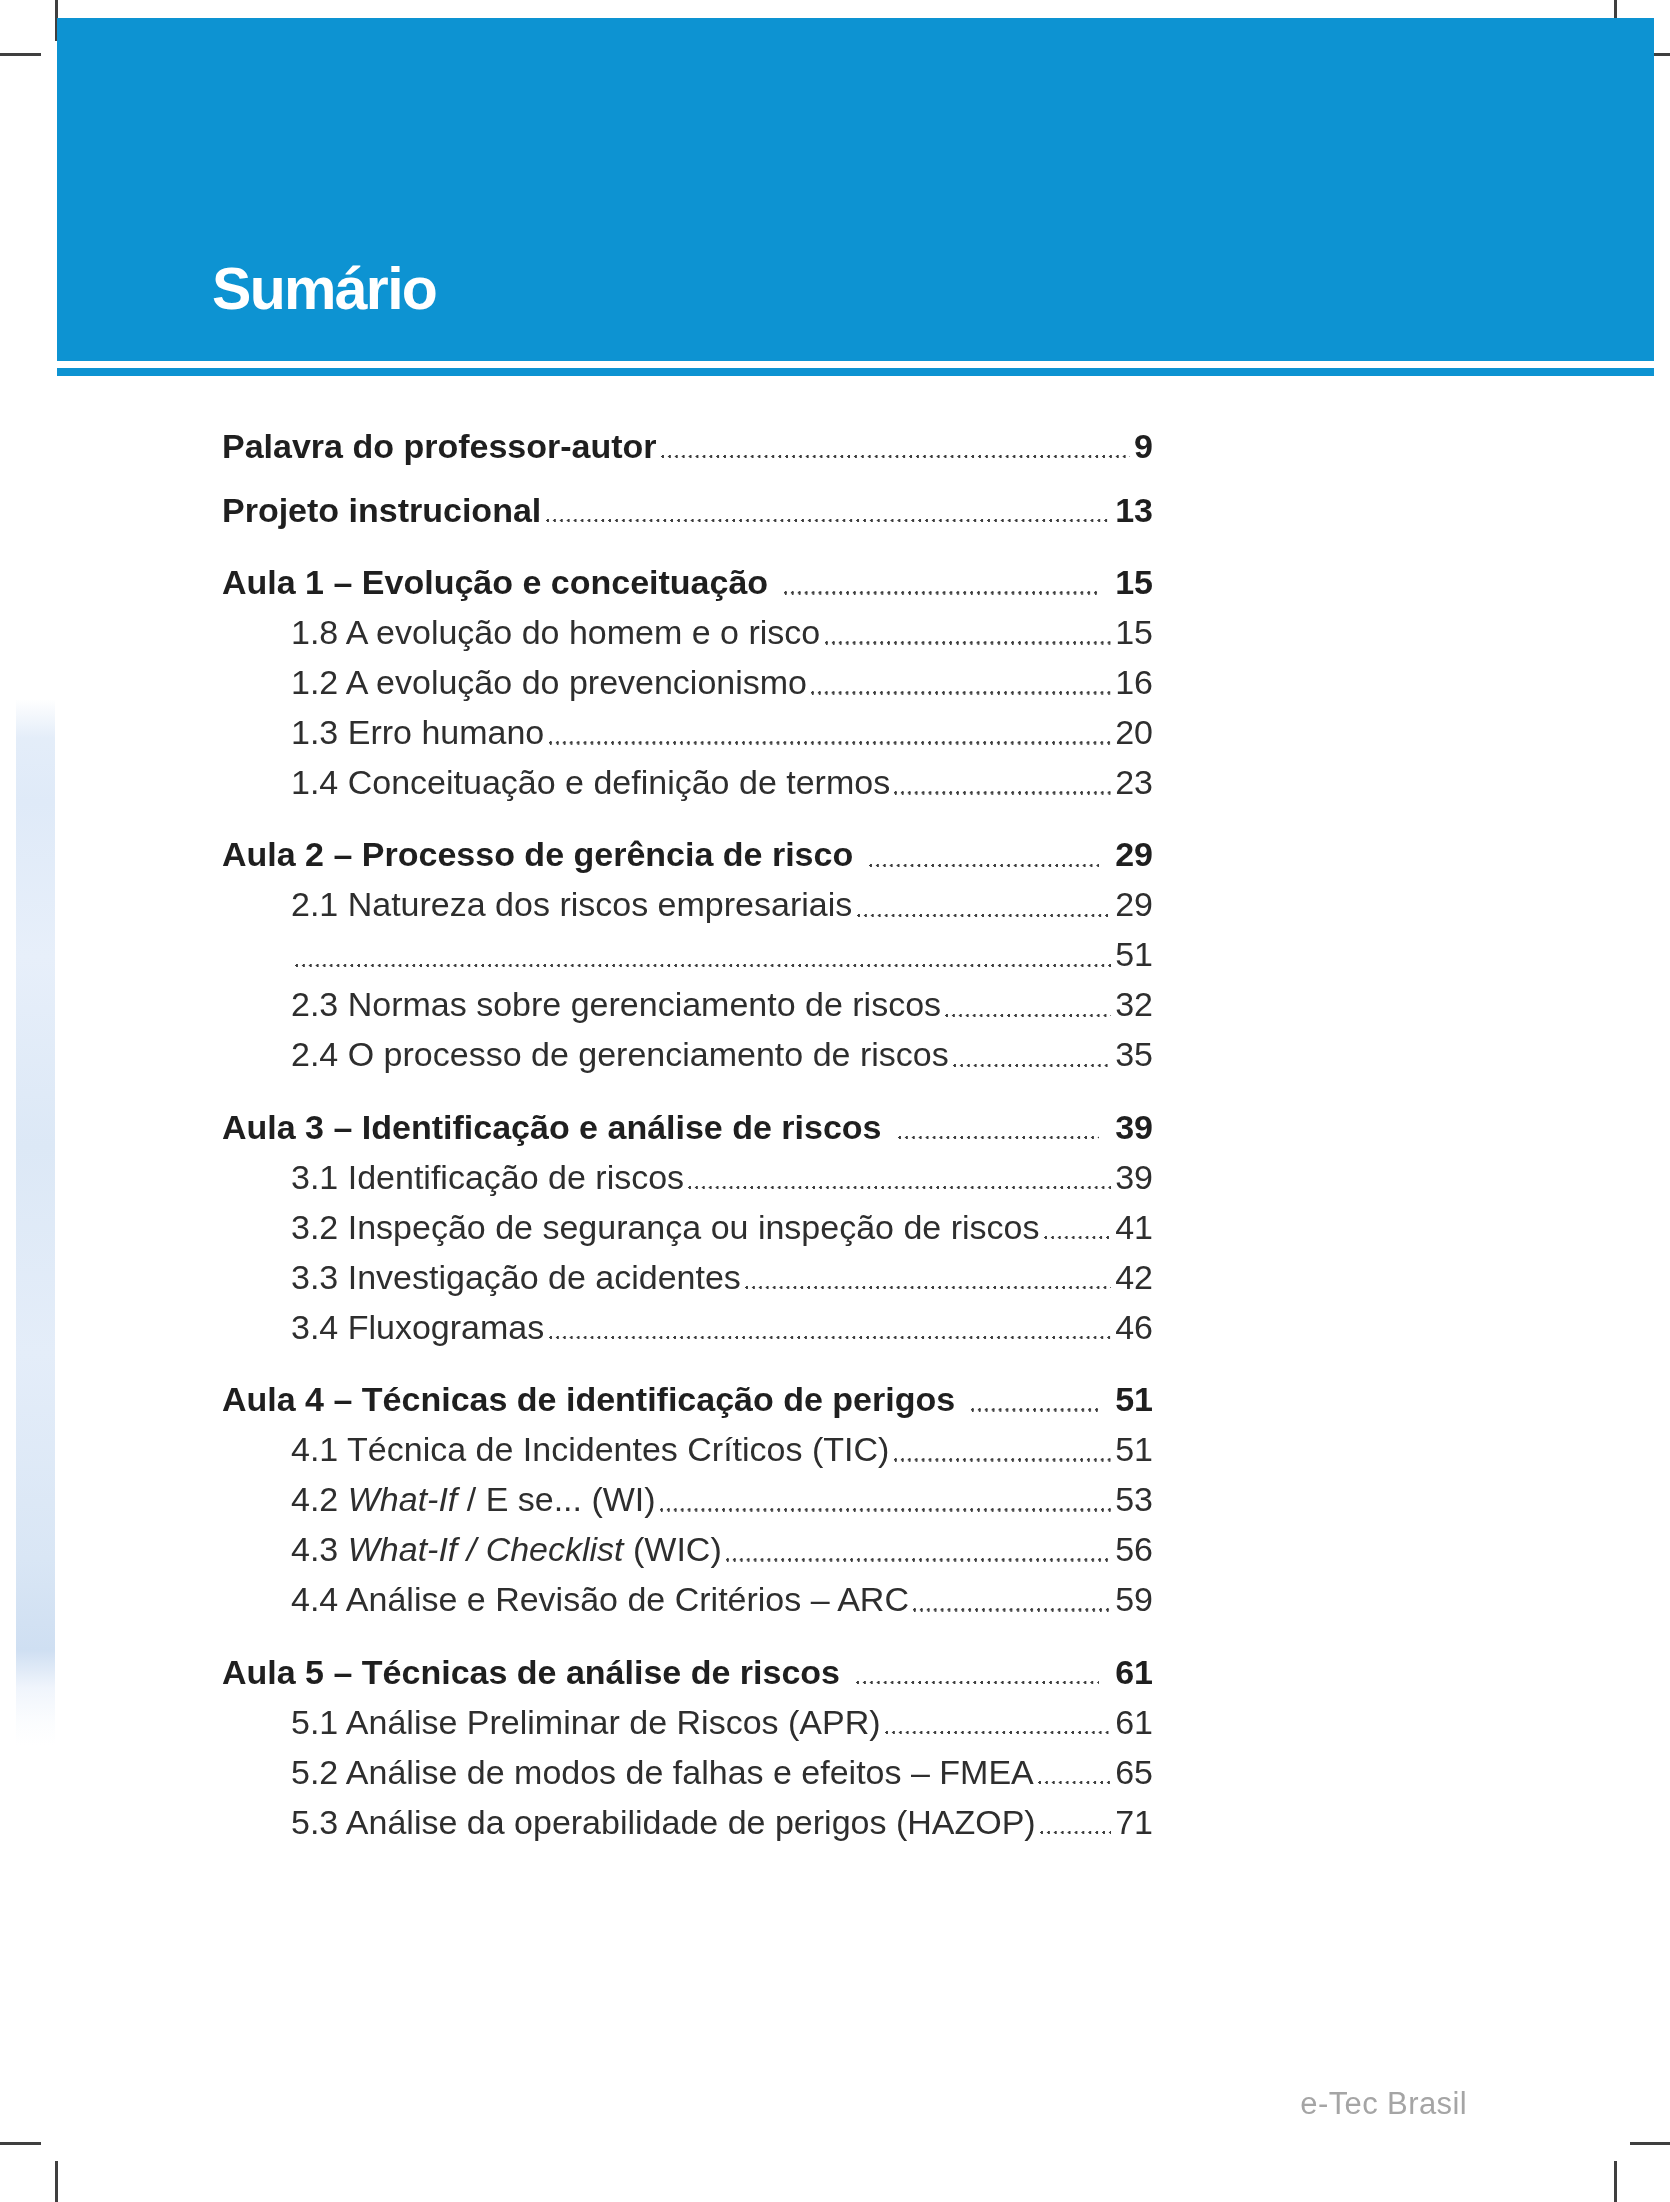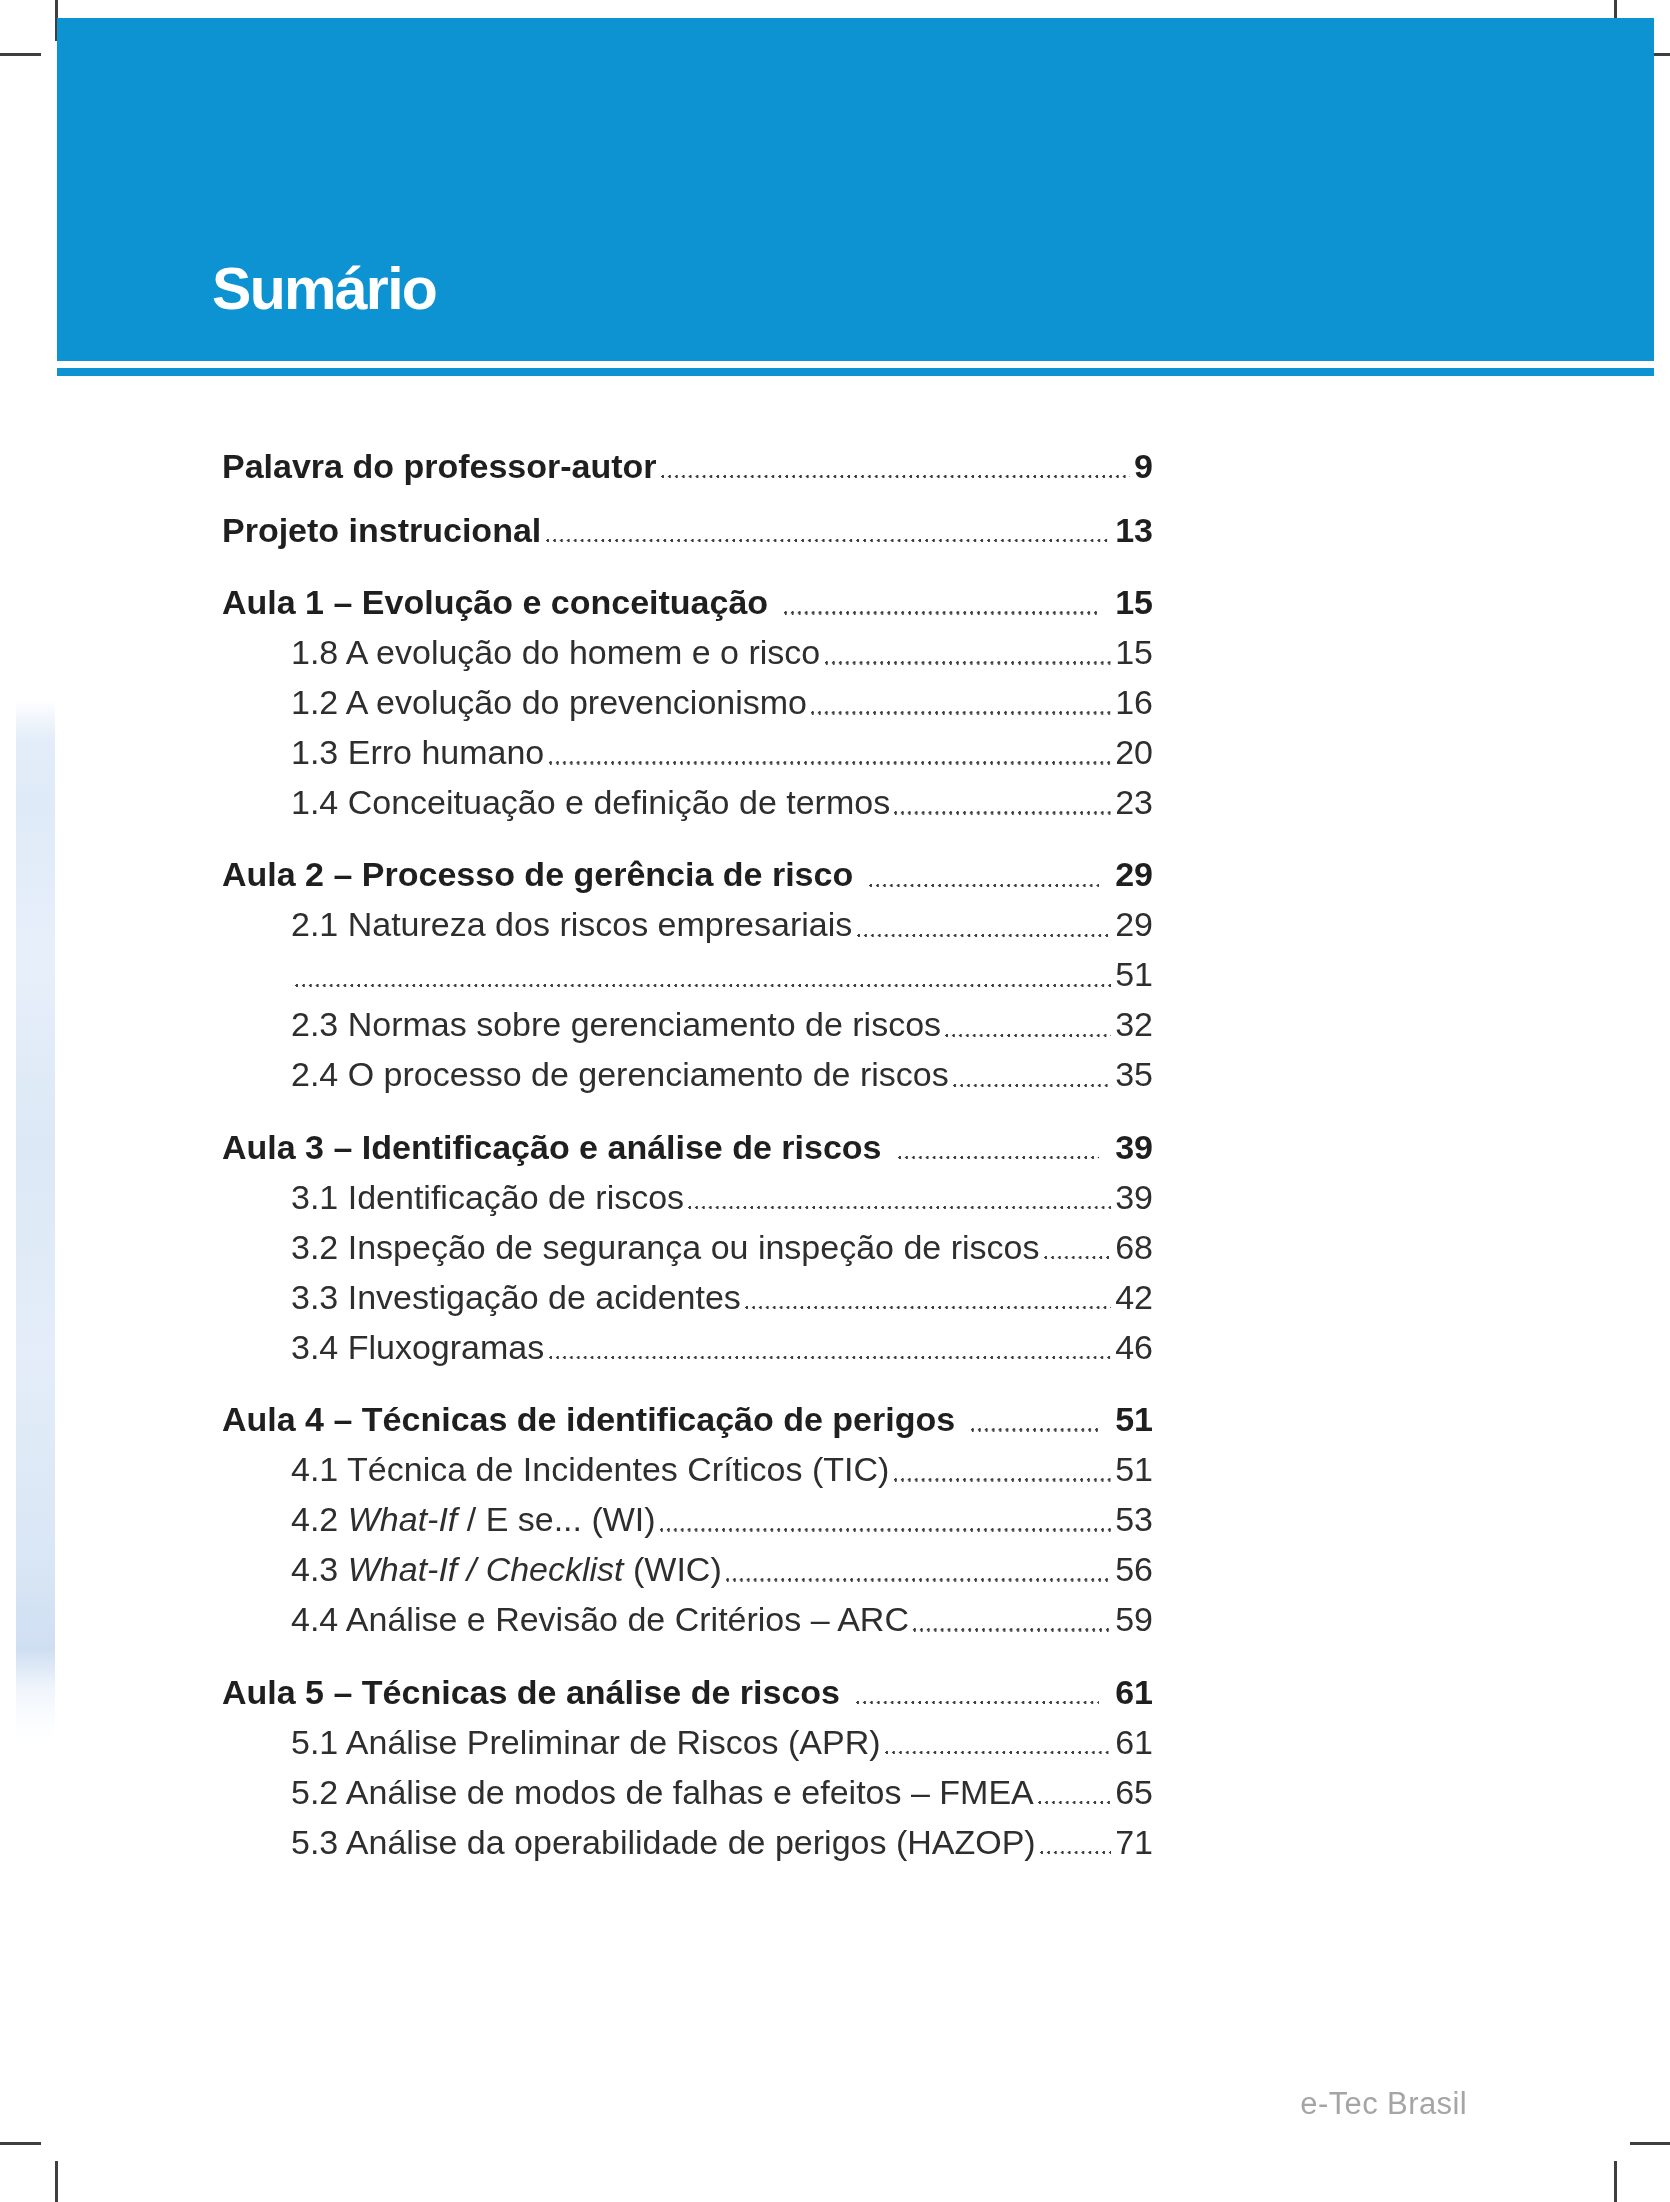--- a/index.html
+++ b/index.html
@@ -51,21 +51,21 @@
       #d9e6f5 860px,
       #cfdff2 951px,
       rgba(230,238,250,0.6) 989px,
       rgba(240,246,252,0.25) 1024px,
       rgba(255,255,255,0) 1046px);
   }
 
   
   .toc {
     position: absolute;
-    left: 222px; top: 436px;
+    left: 222px; top: 416px;
     width: 931px;
   }
   .toc-row {
     display: flex;
     align-items: flex-end;
     height: 50px;
     font-size: 34px;
     line-height: 1.15;
     white-space: nowrap;
   }
@@ -196,21 +196,21 @@
         <span class="pagenum">39</span>
       </div>
       <div class="toc-row level-sub">
         <span class="toc-label"><span>3.1 Identificação de riscos</span></span>
         <div class="leader"></div>
         <span class="pagenum">39</span>
       </div>
       <div class="toc-row level-sub">
         <span class="toc-label"><span>3.2 Inspeção de segurança ou inspeção de riscos</span></span>
         <div class="leader"></div>
-        <span class="pagenum">68</span>
+        <span class="pagenum">41</span>
       </div>
       <div class="toc-row level-sub">
         <span class="toc-label"><span>3.3 Investigação de acidentes</span></span>
         <div class="leader"></div>
         <span class="pagenum">42</span>
       </div>
       <div class="toc-row level-sub">
         <span class="toc-label"><span>3.4 Fluxogramas</span></span>
         <div class="leader"></div>
         <span class="pagenum">46</span>

